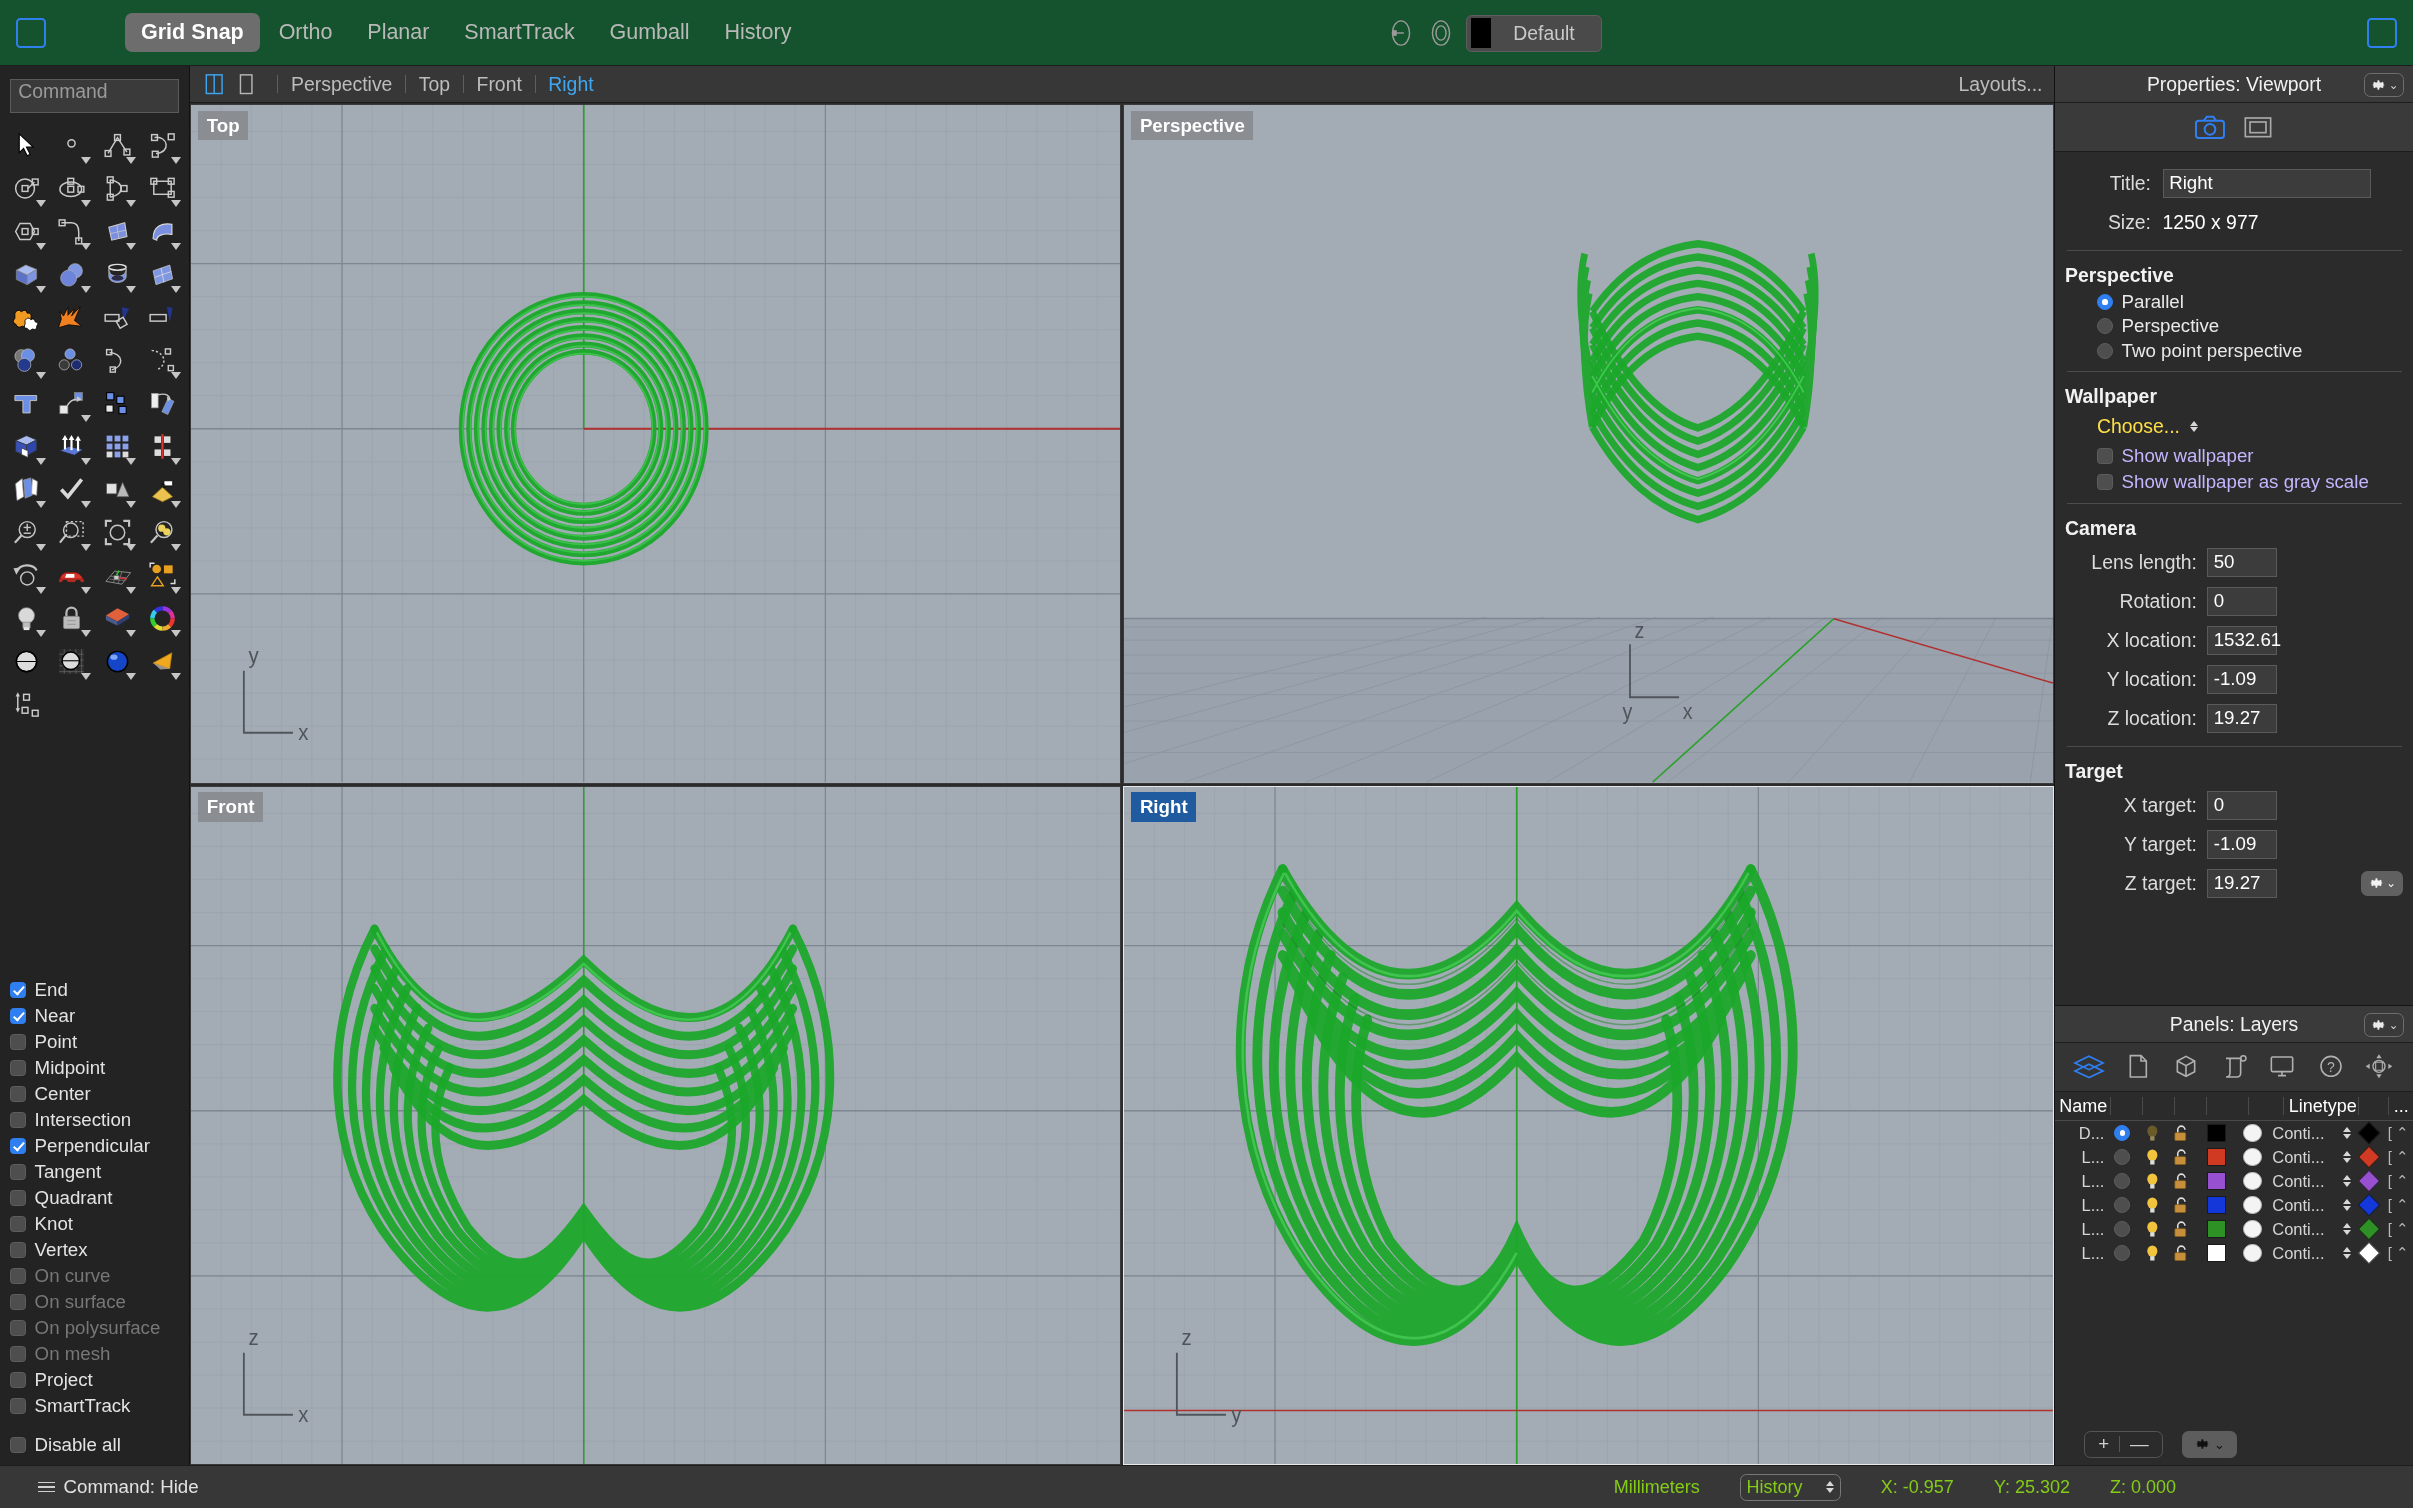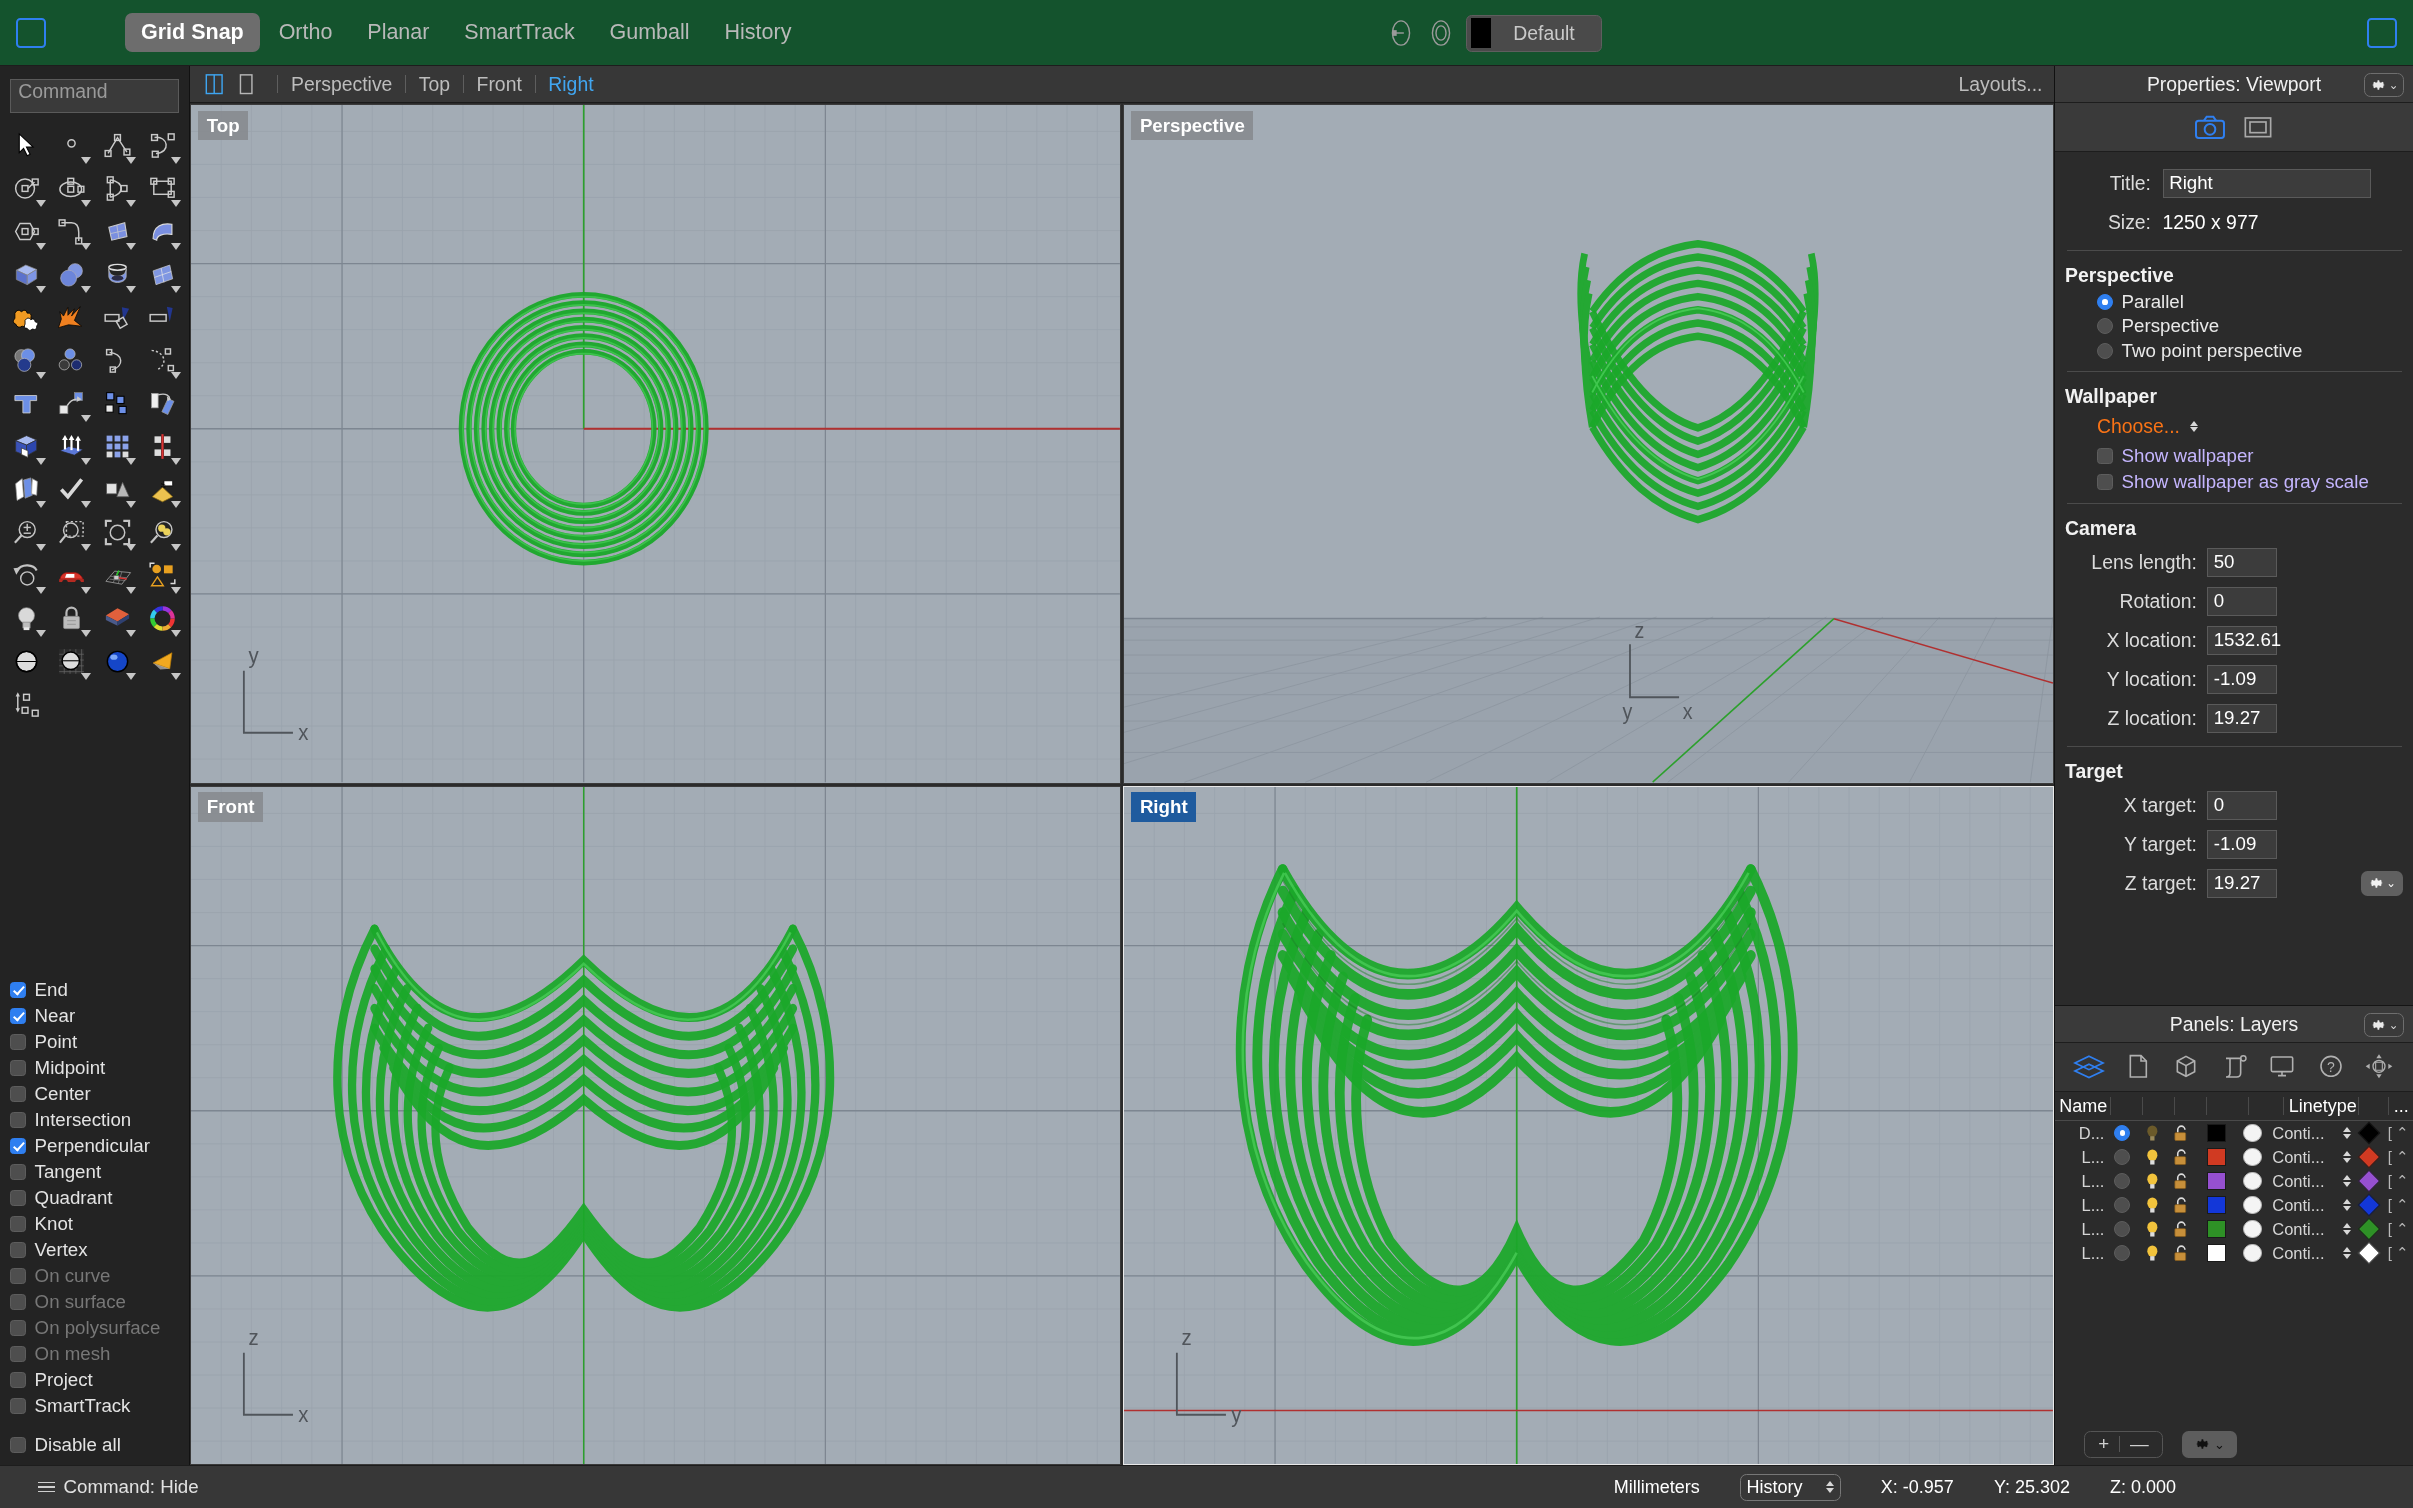--- a/index.html
+++ b/index.html
@@ -89,21 +89,21 @@
   .sect-title { font-size:19.4px; font-weight:bold; color:#f2f2f2; padding:4.3px 0 2.9px 10px; }
   .hr { height:0.7px; background:#4b4b4b; margin:8.6px 11.5px; }
   .radio-row { display:flex; align-items:center; gap:8.6px; height:24.4px; padding-left:42px;}
   .radio { width:16px; height:16px; border-radius:50%; background:#4e4e4e; border:0.7px solid #5d5d5d;
            flex:0 0 16px; position:relative; }
   .radio.on { background:#2f7ff0; border-color:#2f7ff0; }
   .radio.on::after { content:""; position:absolute; left:4.3px; top:4.3px; width:5.7px; height:5.7px;
                      border-radius:50%; background:#fff; }
   .radio-row span { font-size:18.7px; color:#e9e9e9; }
   .choose-row { display:flex; align-items:center; gap:10px; padding-left:42px; height:32px;}
-  .choose-row .lbl { font-size:19.4px; color:#f97316;text-align:center; }
+  .choose-row .lbl { font-size:19.4px; color:#fde047;text-align:center; }
   .stepper { display:inline-flex; flex-direction:column; align-items:center; justify-content:center; gap:1.4px;}
   .stepper i { display:block; width:0;height:0;border-left:4.3px solid transparent;border-right:4.3px solid transparent;}
   .stepper i.u { border-bottom:5.7px solid #d7d7d7;}
   .stepper i.d { border-top:5.7px solid #d7d7d7;}
   .cbrow { display:flex; align-items:center; gap:8.6px; padding-left:42px; height:26px;}
   .cbrow span { font-size:18.7px; color:#c4b5fd; }
   .gear-fixed { position:absolute; right:10px; width:42px; height:24.4px; background:#606060;
                 border-radius:6.5px; display:flex; align-items:center; justify-content:center; gap:2.2px;}
 
   
@@ -126,21 +126,21 @@
   .pm .d { width:0.7px; height:16px; background:#555; margin:0 10px;}
   .gearbtn2 { width:55px; height:27px; background:#5d5d5d; border-radius:6.5px; display:flex;
               align-items:center; justify-content:center; gap:4.3px;}
 
   
   .statusbar { height:43px; background:#373737; display:flex; align-items:center;
                flex:0 0 43px; border-top:0.7px solid #1d1d1d; position:relative;padding-left:28px;}
   .sb-cmd { display:flex; align-items:center; gap:8.6px; padding-left:10px; font-size:18.7px; color:#e2e2e2;}
   .burger { display:flex; flex-direction:column; gap:2.9px; }
   .burger i { display:block; width:17px; height:1.4px; background:#cfcfcf; }
-  .sb-right { position:absolute; right:237px; display:flex; align-items:center; gap:40px; font-size:18px; color:#ffffff;}
+  .sb-right { position:absolute; right:237px; display:flex; align-items:center; gap:40px; font-size:18px; color:#84cc16;}
   .cplane { width:101px; height:27px; border:0.7px solid #777; border-radius:6.5px; display:flex;
             align-items:center; justify-content:space-between; padding:0 5.7px; font-size:18px;}
 </style>
 </head>
 <body>
 
 <div id="app">
 
   <div class="topbar">
     <div class="panel-toggle"></div>

